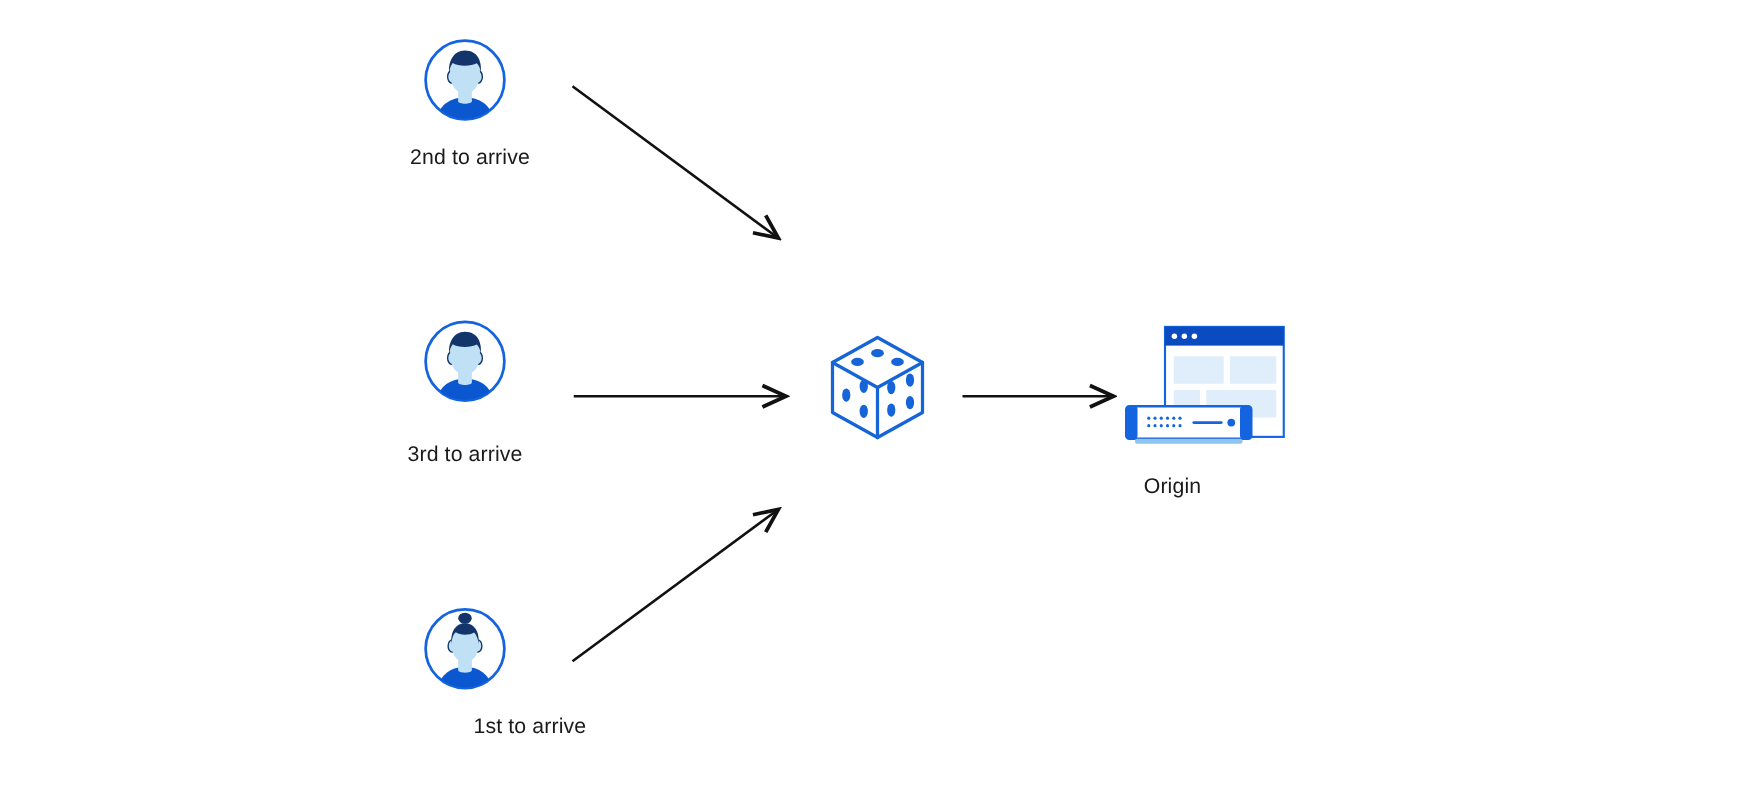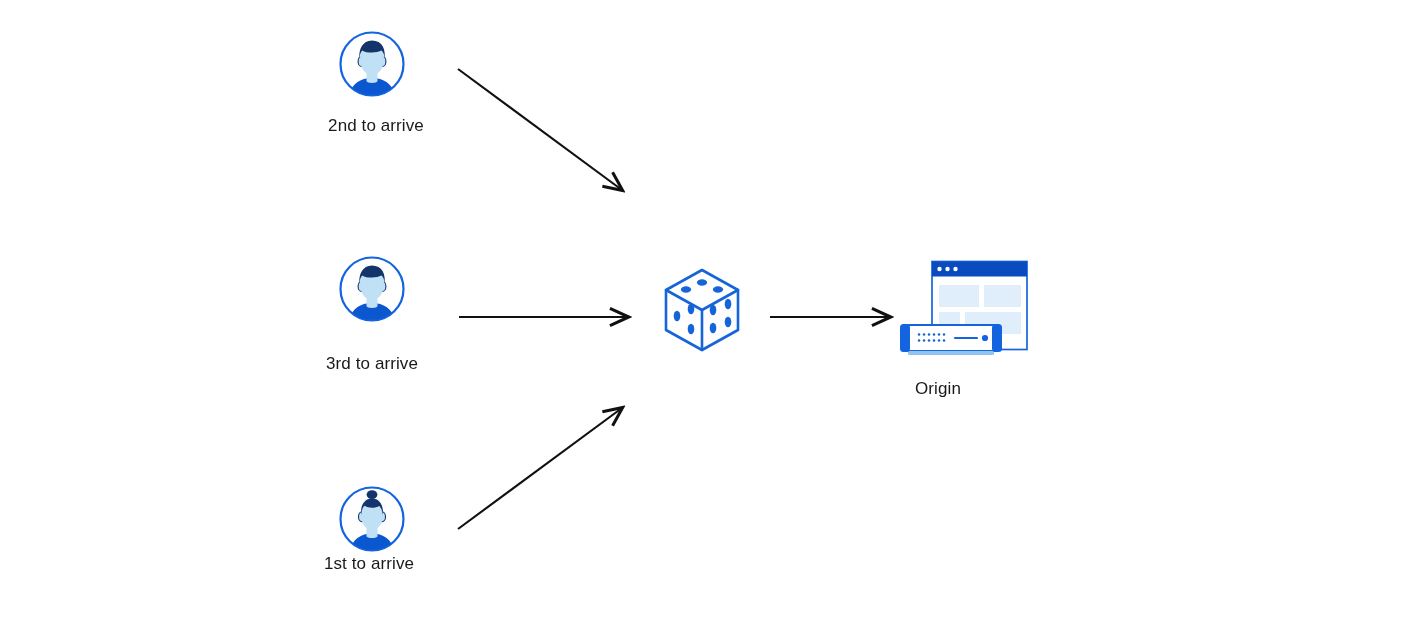--- a/index.html
+++ b/index.html
@@ -137,21 +137,21 @@
                    C47 40.6 42.8 46.6 36 46.6 C29.2 46.6 25 40.6 25 31 Z" fill="#bfe0f5"></path>
           <ellipse cx="36" cy="11.6" rx="5.4" ry="4.4" fill="#14356b"></ellipse>
           <path d="M25.1 32 C24.2 22.6 28.4 15.6 36 15.6
                    C43.6 15.6 47.8 22.6 46.9 32
                    C46.2 27.4 45 24.6 43.2 23
                    C39.4 25.4 32.2 25.4 28.6 22.8
                    C26.6 24.4 25.6 27.4 25.1 32 Z" fill="#14356b"></path>
         </g>
       </svg>
     </div>
-    <div class="node-label" style="left:269px; top:554px; width:200px;">1st to arrive</div>
+    <div class="node-label" style="left:269px; top:571px; width:200px;text-align:right;">1st to arrive</div>
   </div>
 
   <div class="node">
     <div class="icon-wrap" style="left:660px; top:266px;">
       <svg width="84" height="88" viewBox="0 0 84 88">
         <g fill="none" stroke="#1565d8" stroke-width="2.6" stroke-linejoin="round" stroke-linecap="round">
           <path d="M42 4 L78 24 L78 64 L42 84 L6 64 L6 24 Z"></path>
           <path d="M6 24 L42 44 L78 24"></path>
           <path d="M42 44 L42 84"></path>
         </g>

